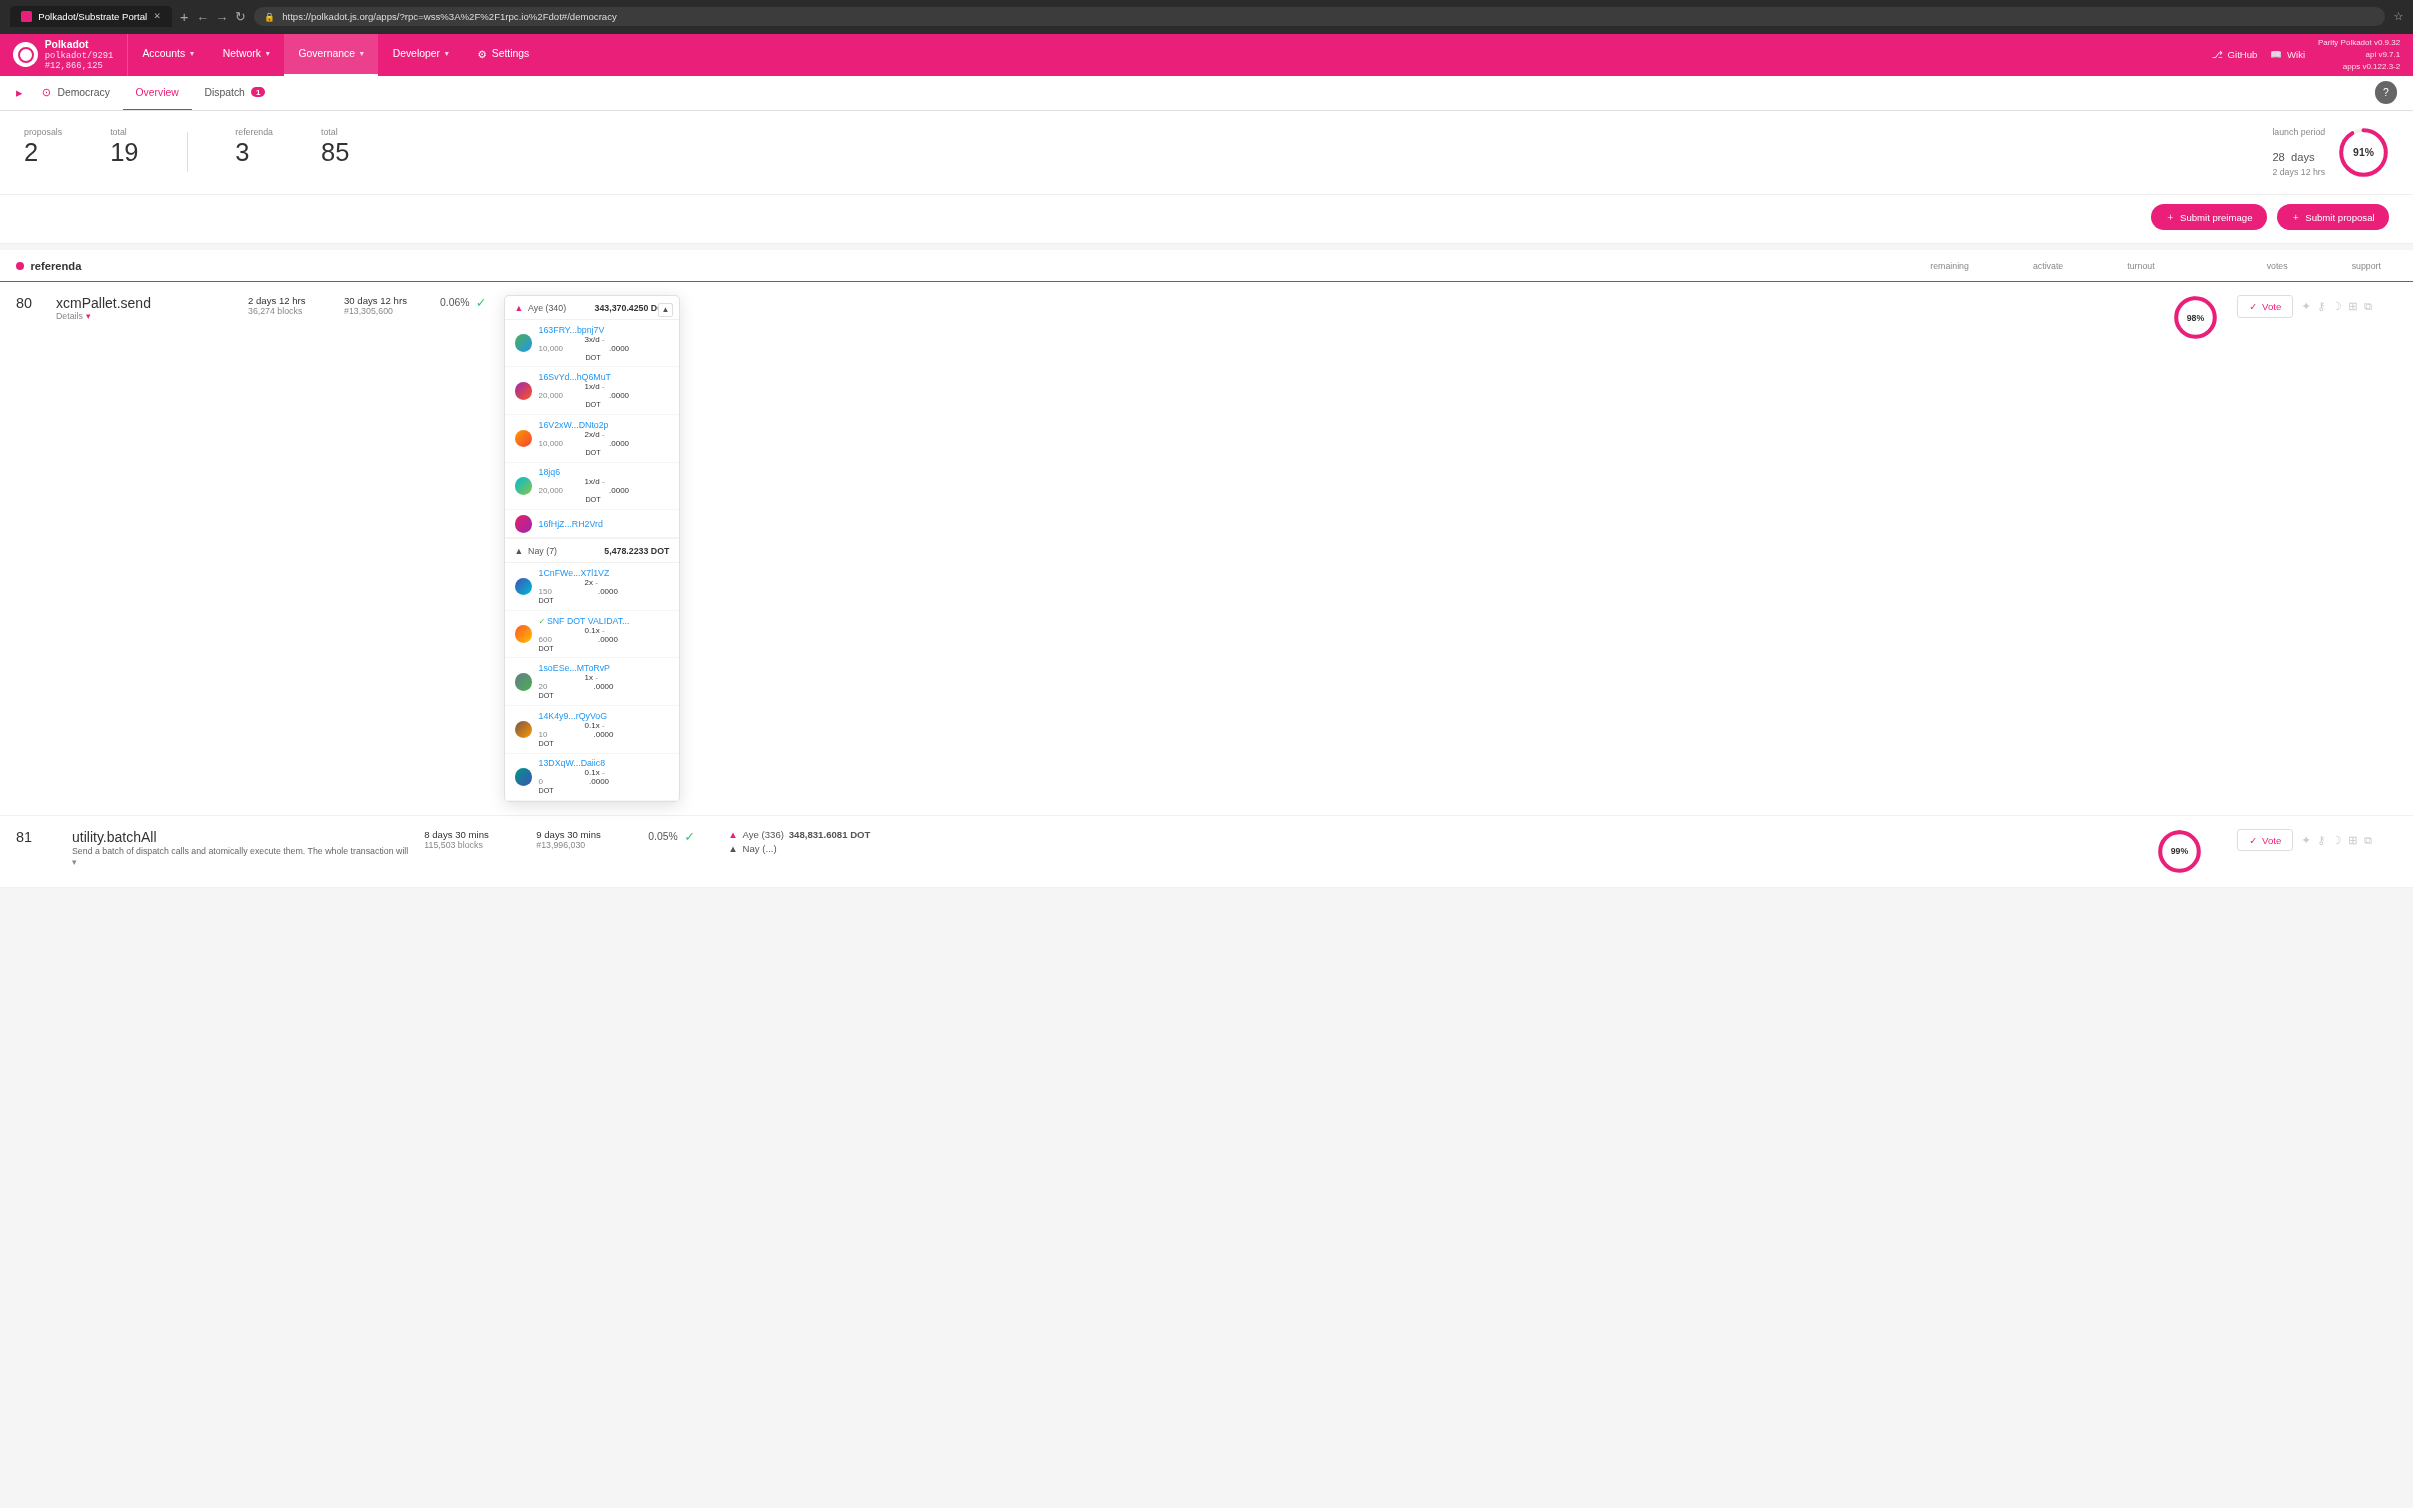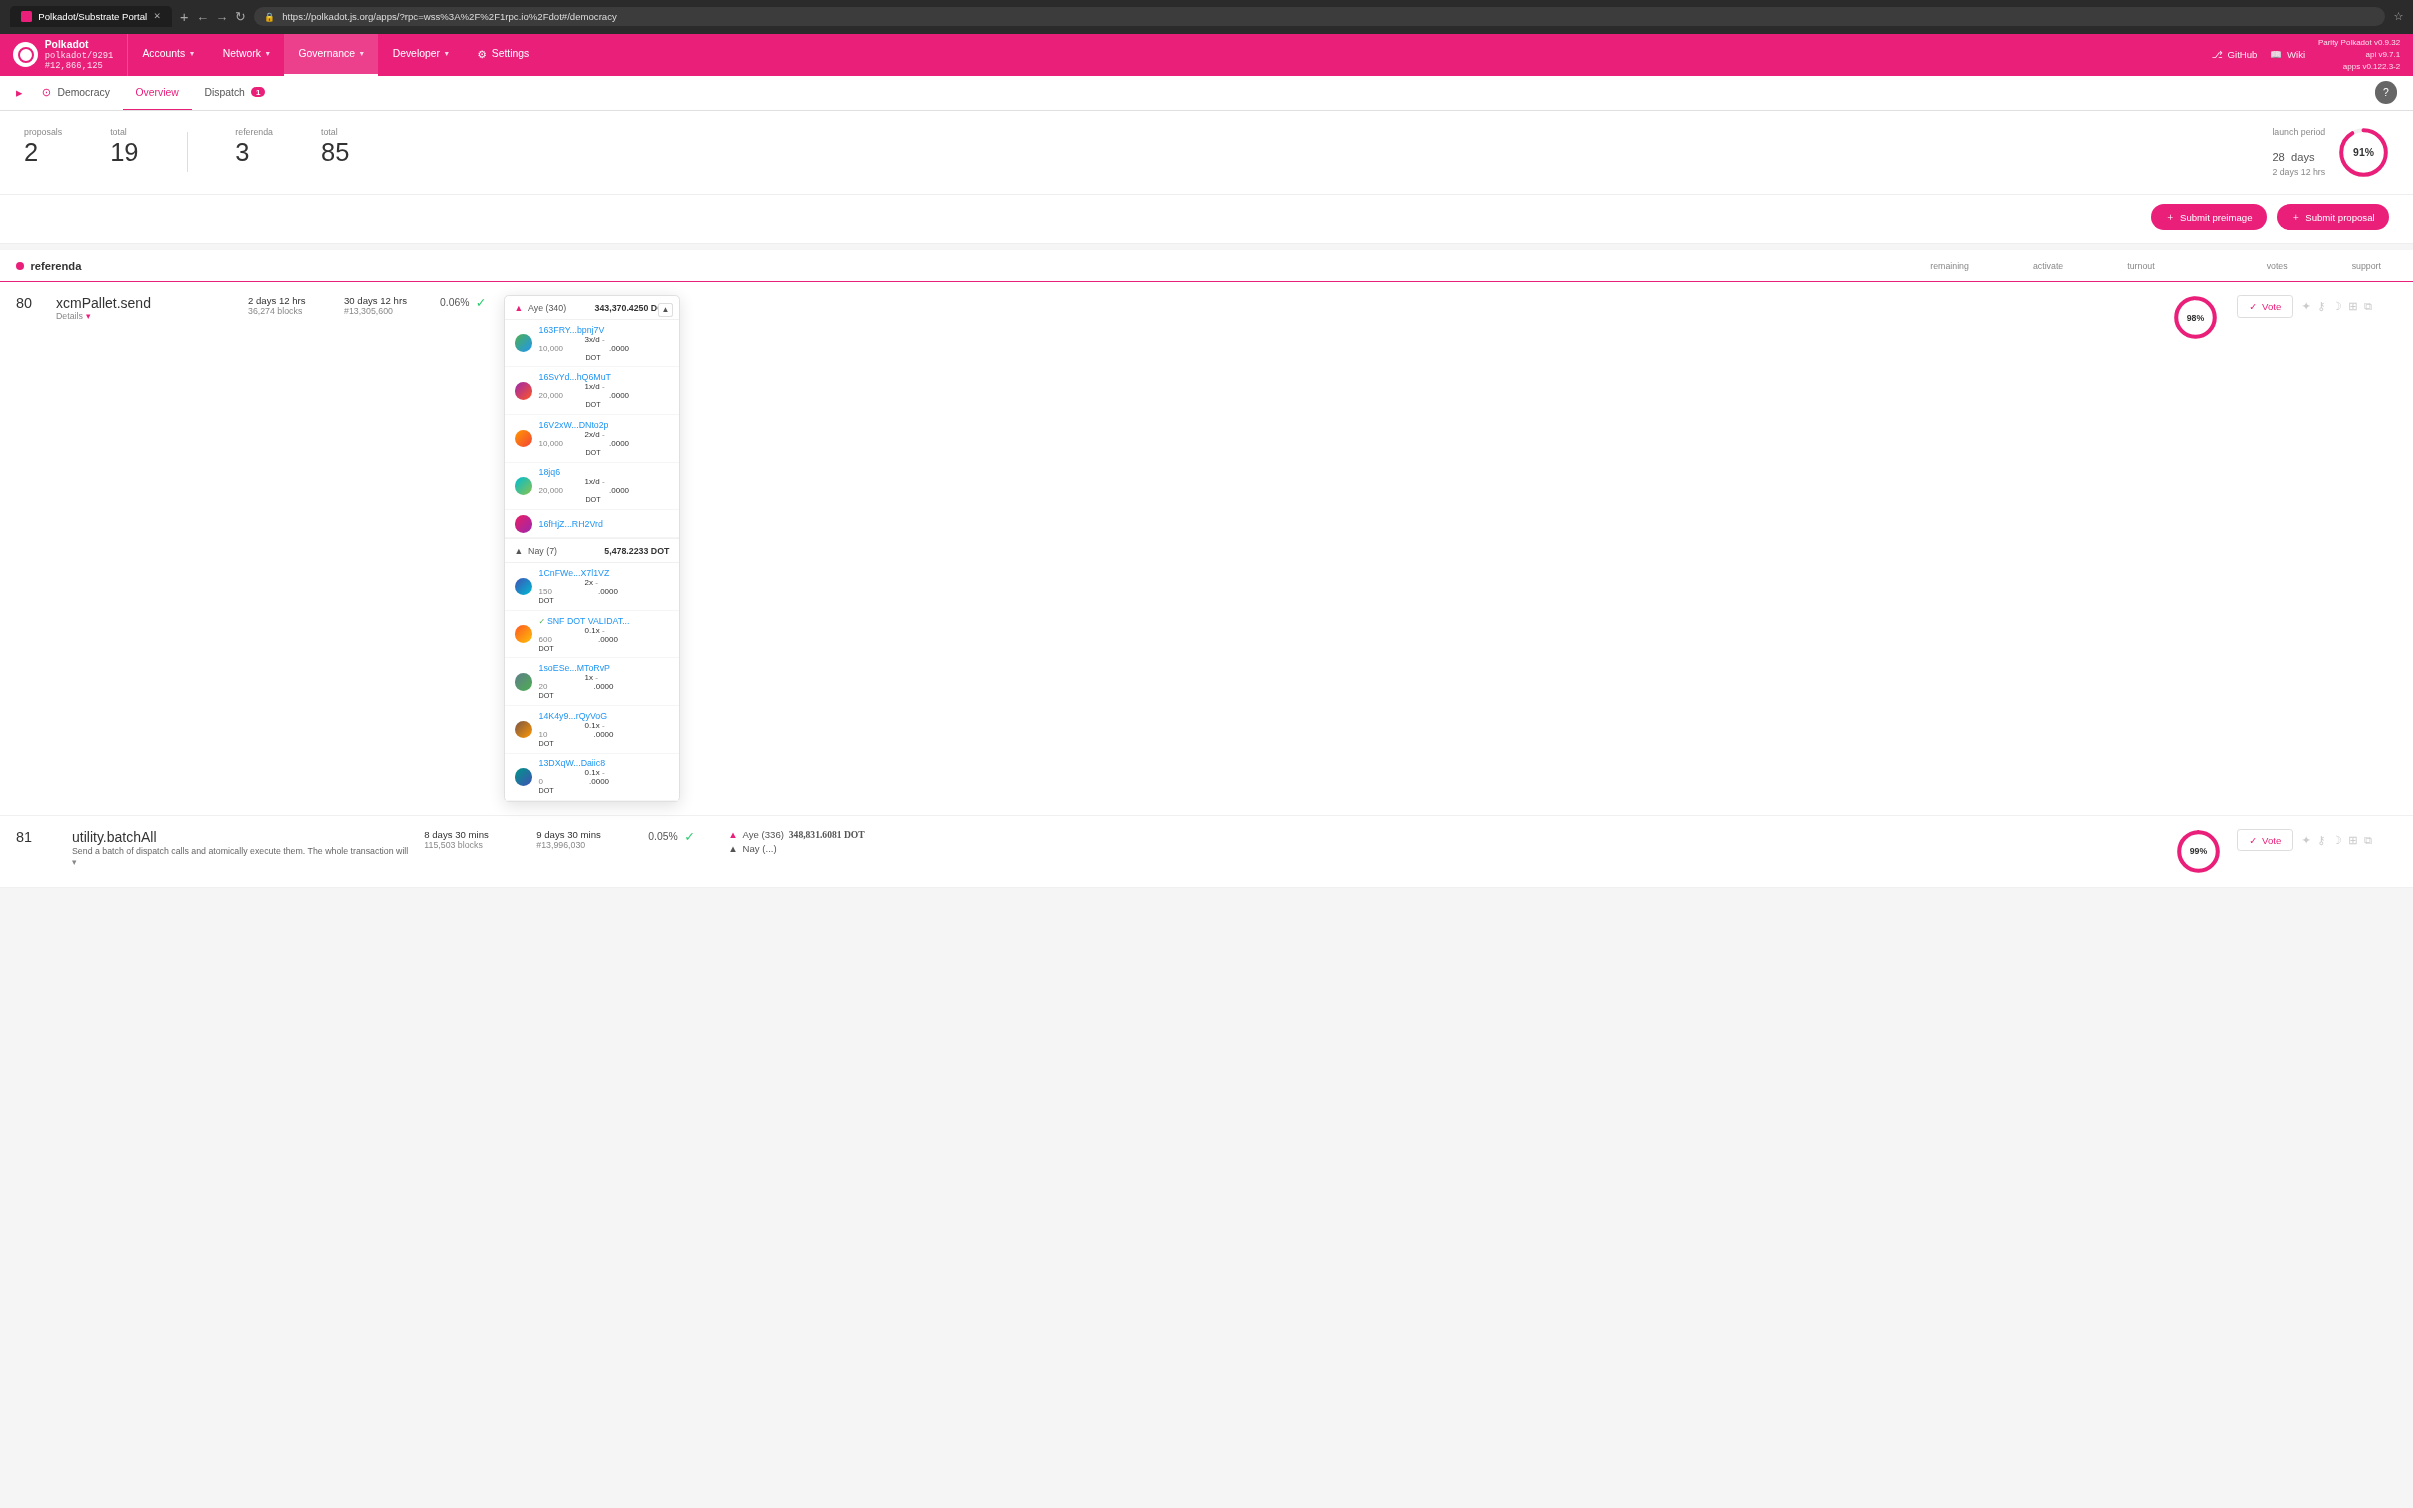--- a/index.html
+++ b/index.html
@@ -443,29 +443,29 @@
       </div>
       <div style="min-width:64px; display:flex; align-items:center; gap:6.4px;">
         <span class="percent">0.05%</span>
         <span class="check-green">✓</span>
       </div>
       <div style="flex:1;">
 
         <div style="display:flex; align-items:center; gap:4.8px; font-size:9.6px; color:#555;">
           <span style="color:#e91f7a;">▲</span>
           <span>Aye (336)</span>
-          <span style="font-weight:600;font-family:Liberation Serif, serif;">348,831.6081 DOT</span>
+          <span style="font-weight:600;">348,831.6081 DOT</span>
         </div>
         <div style="display:flex; align-items:center; gap:4.8px; font-size:9.6px; color:#555; margin-top:3.2px;">
           <span style="color:#555;">▲</span>
           <span>Nay (...)</span>
         </div>
       </div>
 
-      <div style="min-width:64px; display:flex; align-items:center; justify-content:flex-end;">
+      <div style="min-width:64px; display:flex; align-items:center; justify-content:flex-start;">
         <div class="progress-circle">
           <svg width="45" height="45" viewBox="0 0 56 56">
             <circle cx="28" cy="28" r="24" fill="none" stroke="#f9e0ec" stroke-width="5"></circle>
             <circle cx="28" cy="28" r="24" fill="none" stroke="#e91f7a" stroke-width="5" stroke-dasharray="150.796 150.796" stroke-dashoffset="1.508" stroke-linecap="round" transform="rotate(-90 28 28)"></circle>
           </svg>
           <span class="progress-pct">99%</span>
         </div>
       </div>
 
       <div style="min-width:160px; display:flex; align-items:center; gap:8px;">

